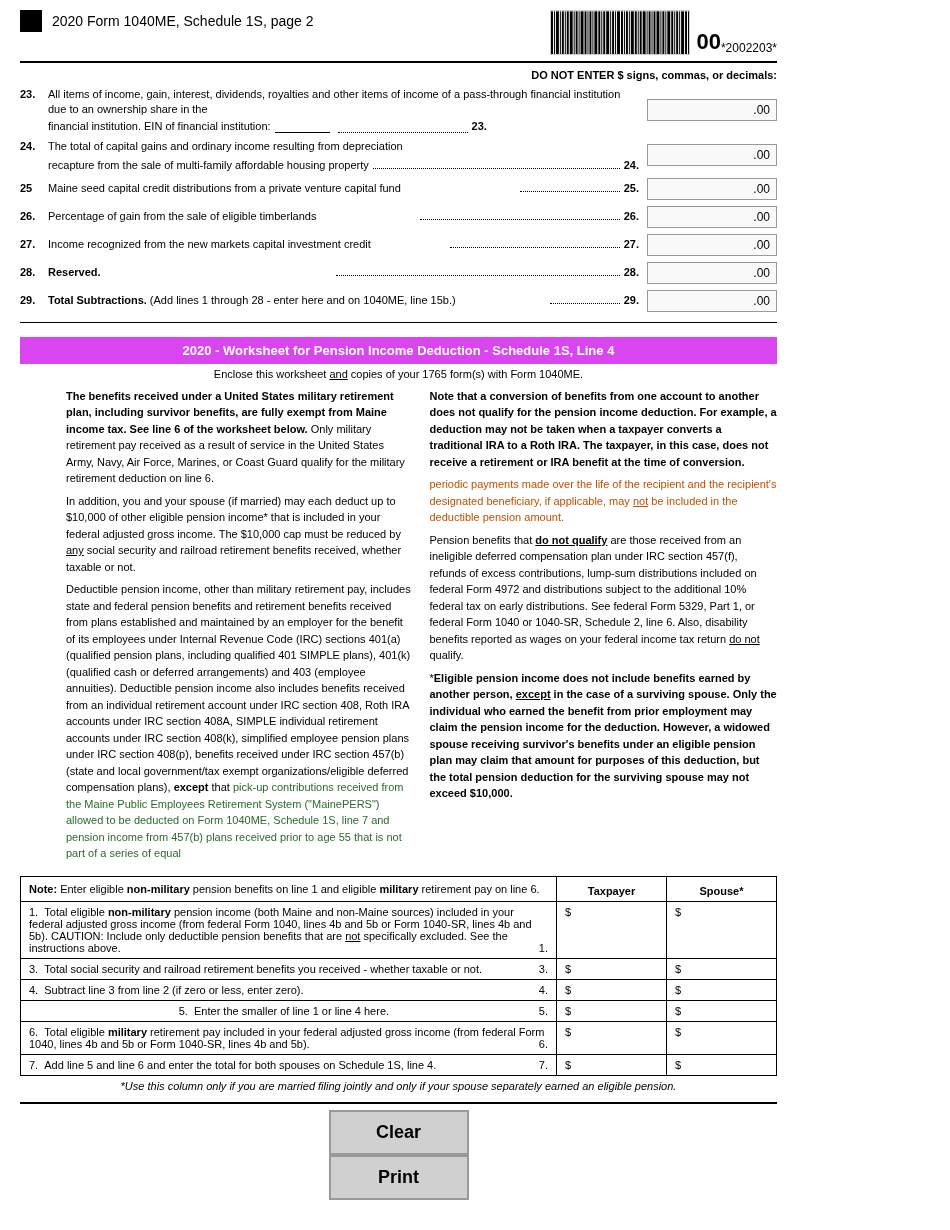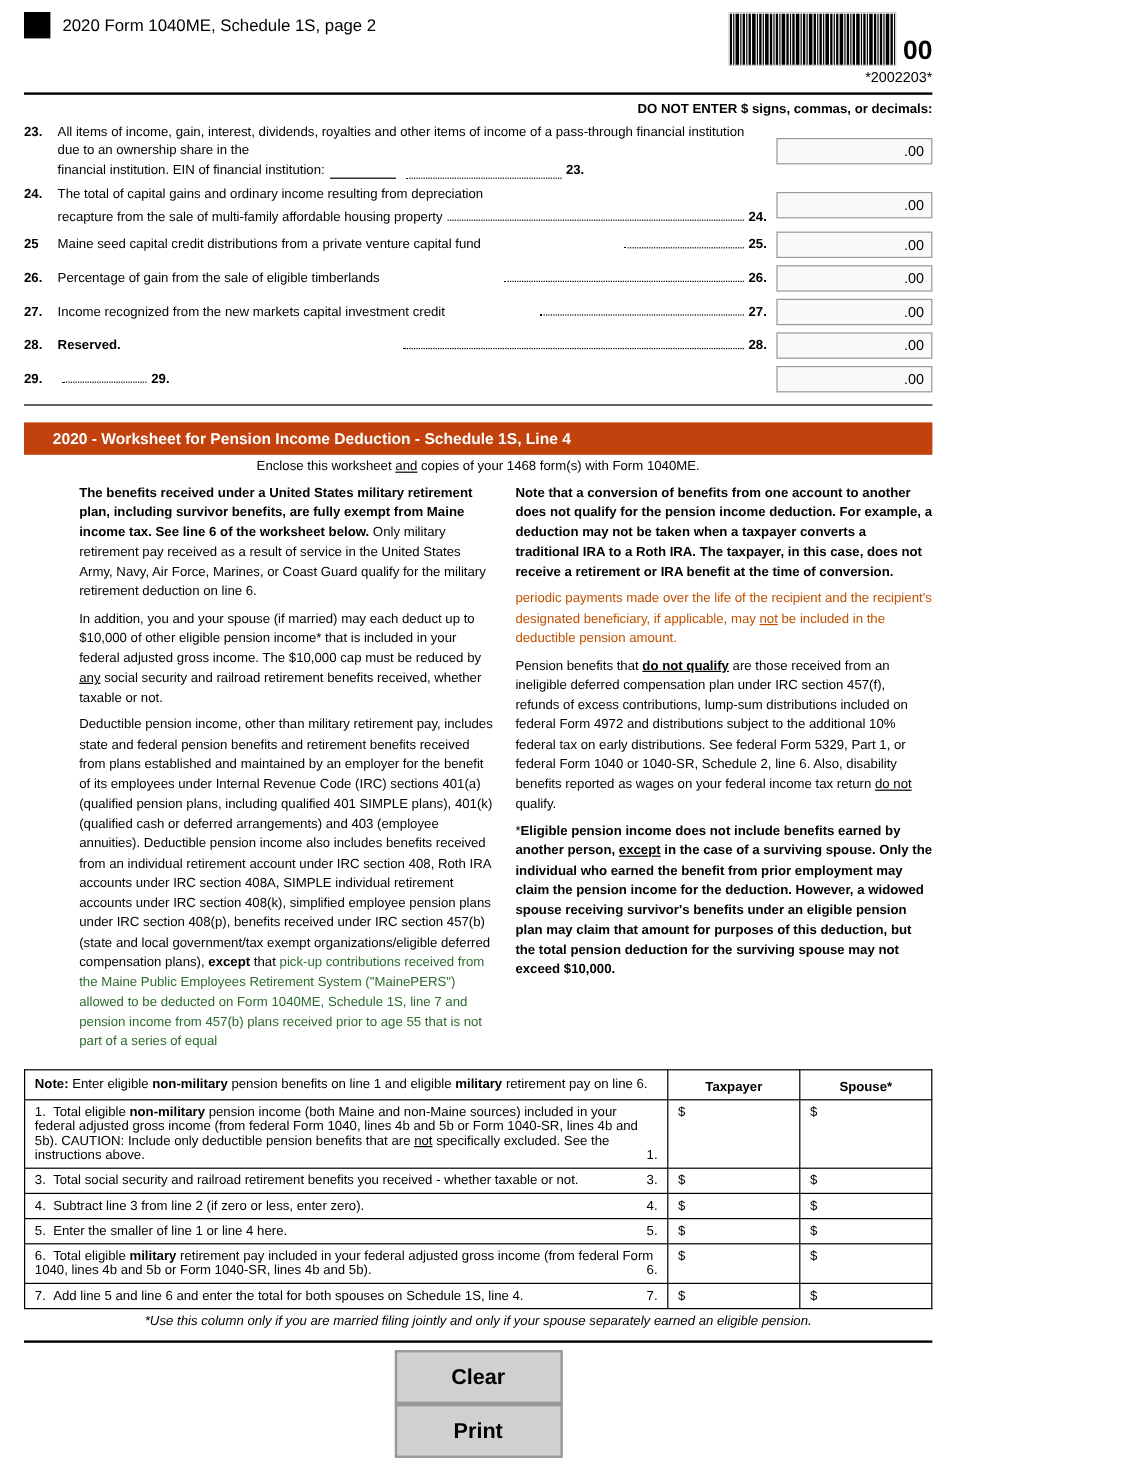--- a/index.html
+++ b/index.html
@@ -34,21 +34,21 @@
       width: 22px;
       height: 22px;
       background: #000;
     }
     .header-title {
       font-size: 14px;
       font-weight: normal;
     }
     .header-right {
       display: flex;
-      flex-direction: column;
+      flex-direction: row;
       align-items: flex-end;
     }
     .do-not-enter {
       text-align: right;
       font-weight: bold;
       font-size: 11px;
       margin-bottom: 4px;
     }
     .line-row {
       display: flex;
@@ -93,22 +93,23 @@
     .line-content {
       flex: 1;
     }
     .section-divider {
       border-top: 1px solid #000;
       margin: 10px 0 4px 0;
     }
 
     
     .worksheet-header {
-      background: #c2410c;
+      background: #d946ef;
       color: #fff;
+      text-align: center;
       padding: 6px 24px;
       font-size: 13px;
       font-weight: bold;
       margin: 14px 0 4px 0;
     }
     .worksheet-enclose {
       text-align: center;
       font-size: 11px;
       margin-bottom: 8px;
     }
@@ -334,34 +335,35 @@
         <span class="line-ref">28.</span>
       </div>
     </div>
     <div class="amount-box">.00</div>
   </div>
 
   <div class="line-container" style="margin-top:4px;">
     <div class="line-content">
       <div style="display:flex;align-items:baseline;">
         <span class="line-num" style="font-weight:bold;">29.</span>
+        <span style="flex:1;font-size:11px;"><strong>Total Subtractions.</strong> (Add lines 1 through 28 - enter here and on 1040ME, line 15b.)</span>
         <span style="width:70px;border-bottom:1px dotted #000;margin:0 4px 3px 4px;"></span>
         <span class="line-ref">29.</span>
       </div>
     </div>
     <div class="amount-box">.00</div>
   </div>
 
   <div class="section-divider"></div>
 
   <div class="worksheet-header">
     <span>2020 - Worksheet for Pension Income Deduction - Schedule 1S, Line 4</span>
   </div>
   <div class="worksheet-enclose">
-    <span>Enclose this worksheet </span><span class="underline">and</span><span> copies of your 1468 form(s) with Form 1040ME.</span>
+    <span>Enclose this worksheet </span><span class="underline">and</span><span> copies of your 1765 form(s) with Form 1040ME.</span>
   </div>
 
   <div class="worksheet-columns">
     <div class="ws-col">
       <p>
         <strong>The benefits received under a United States military retirement plan, including survivor benefits, are fully exempt from Maine income tax. See line 6 of the worksheet below.</strong> Only military retirement pay received as a result of service in the United States Army, Navy, Air Force, Marines, or Coast Guard qualify for the military retirement deduction on line 6.
       </p>
       <p>
         In addition, you and your spouse (if married) may each deduct up to $10,000 of other eligible pension income* that is included in your federal adjusted gross income. The $10,000 cap must be reduced by <span class="underline">any</span> social security and railroad retirement benefits received, whether taxable or not.
       </p>
@@ -415,21 +417,21 @@
 
       <tr>
         <td style="border:1px solid #000;padding:4px 8px;">
           <span>4. &nbsp;Subtract line 3 from line 2 (if zero or less, enter zero). <span style="float:right;">4.</span></span>
         </td>
         <td style="border:1px solid #000;width:110px;padding:4px 8px;">$</td>
         <td style="border:1px solid #000;width:110px;padding:4px 8px;">$</td>
       </tr>
 
       <tr>
-        <td style="border:1px solid #000;padding:4px 8px;">
+        <td style="border:1px solid #000;padding:4px 8px;text-align:center;">
           <span>5. &nbsp;Enter the smaller of line 1 or line 4 here. <span style="float:right;">5.</span></span>
         </td>
         <td style="border:1px solid #000;width:110px;padding:4px 8px;">$</td>
         <td style="border:1px solid #000;width:110px;padding:4px 8px;">$</td>
       </tr>
 
       <tr>
         <td style="border:1px solid #000;padding:4px 8px;vertical-align:top;">
           <span>6. &nbsp;Total eligible <strong>military</strong> retirement pay included in your federal adjusted gross income (from federal Form 1040, lines 4b and 5b or Form 1040-SR, lines 4b and 5b). <span style="float:right;">6.</span></span>
         </td>

